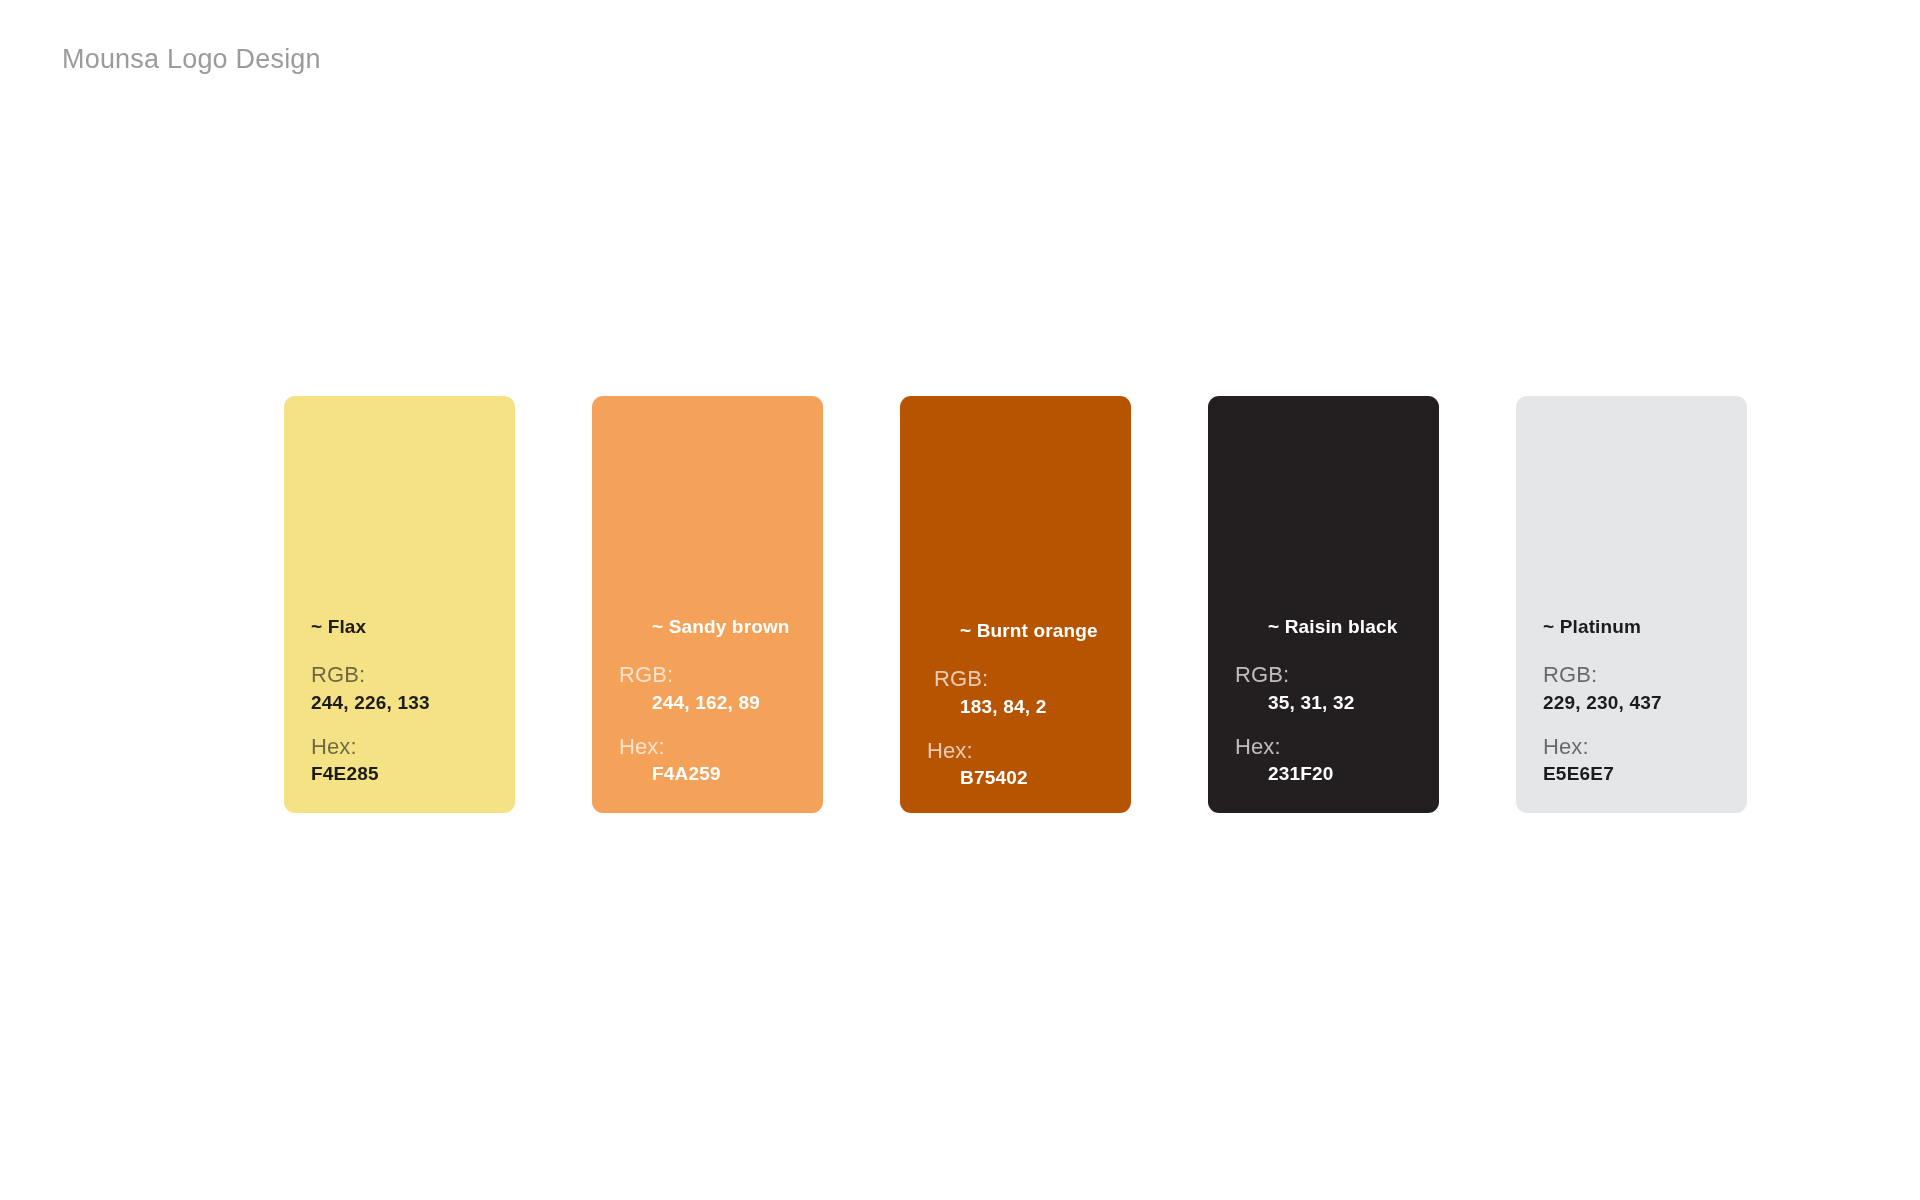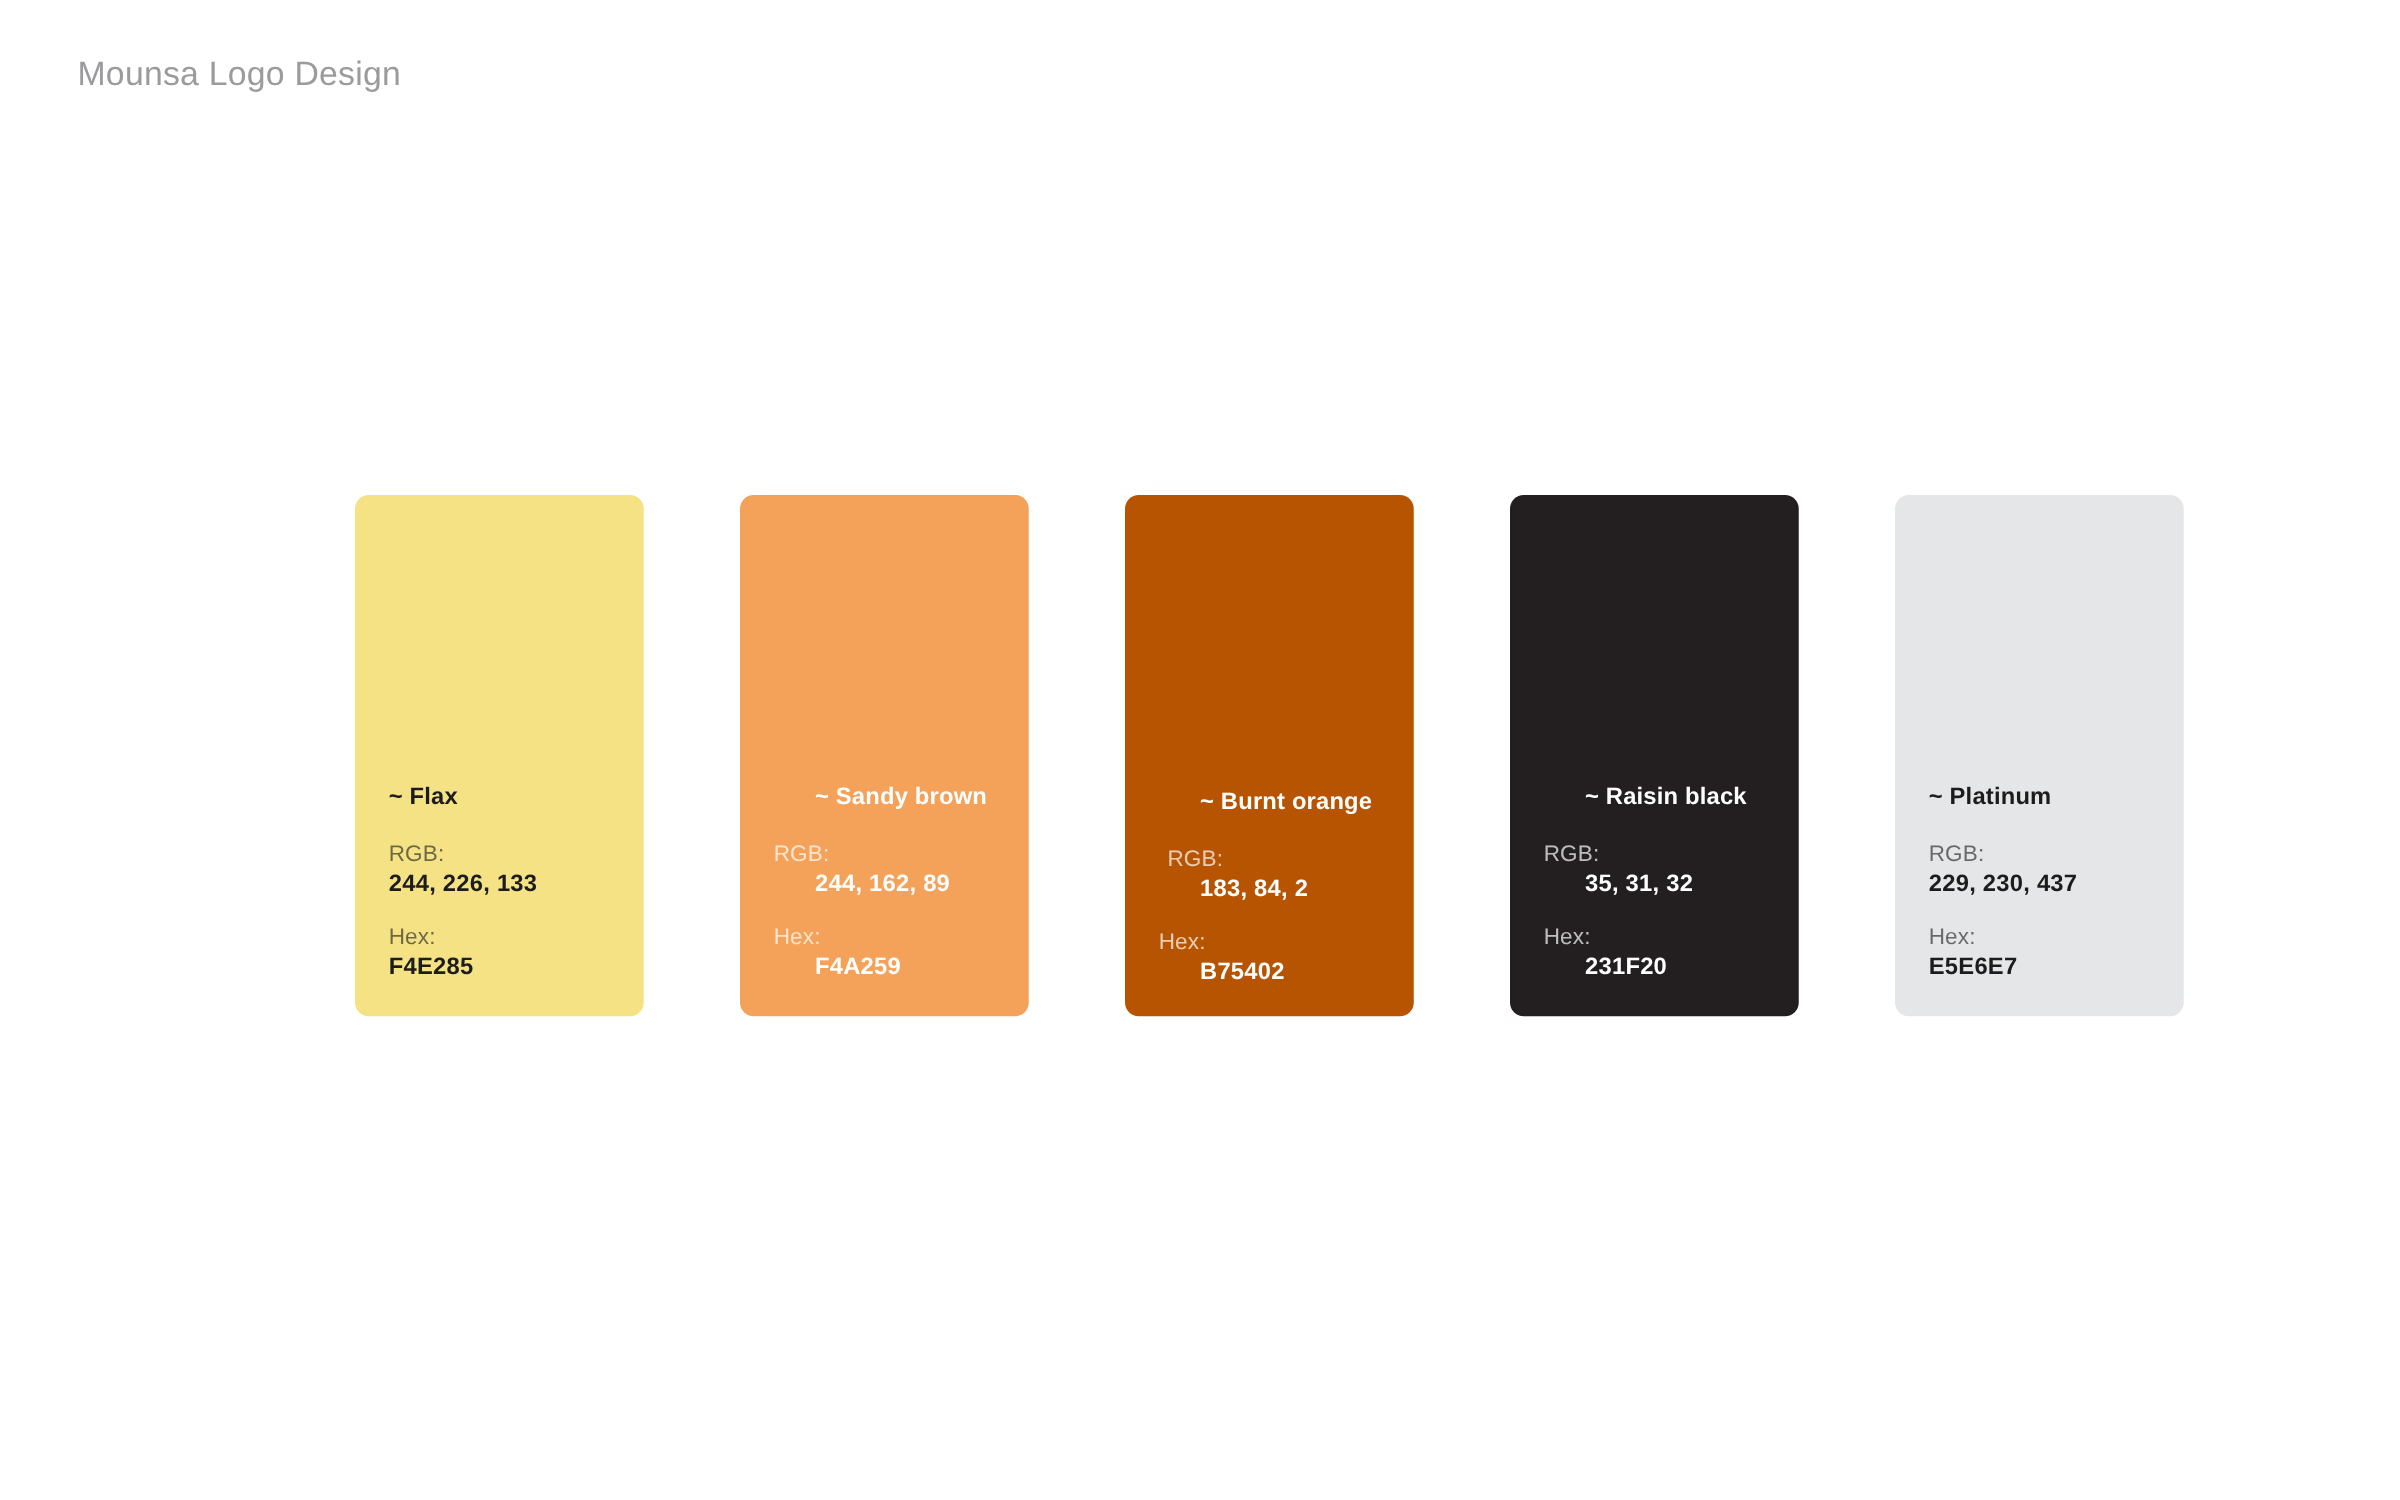--- a/index.html
+++ b/index.html
@@ -68,21 +68,21 @@
     white-space: nowrap;
   }
 
   .field {
     margin-bottom: 16px;
   }
   .field:last-child { margin-bottom: 0; }
 
   .field-label {
     display: block;
-    font-size: 18px;
+    font-size: 22px;
     font-weight: 400;
     letter-spacing: 0.1px;
     line-height: 1.35;
     opacity: 0.72;
     white-space: nowrap;
   }
 
   .field-value {
     display: block;
     font-size: 19px;

